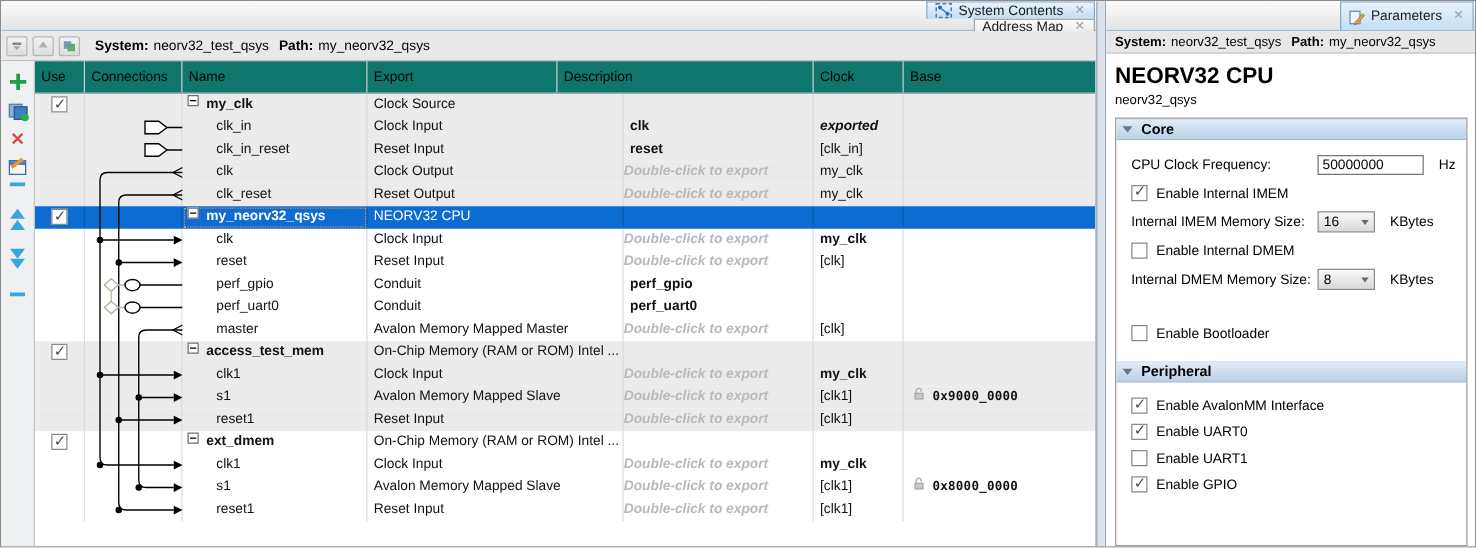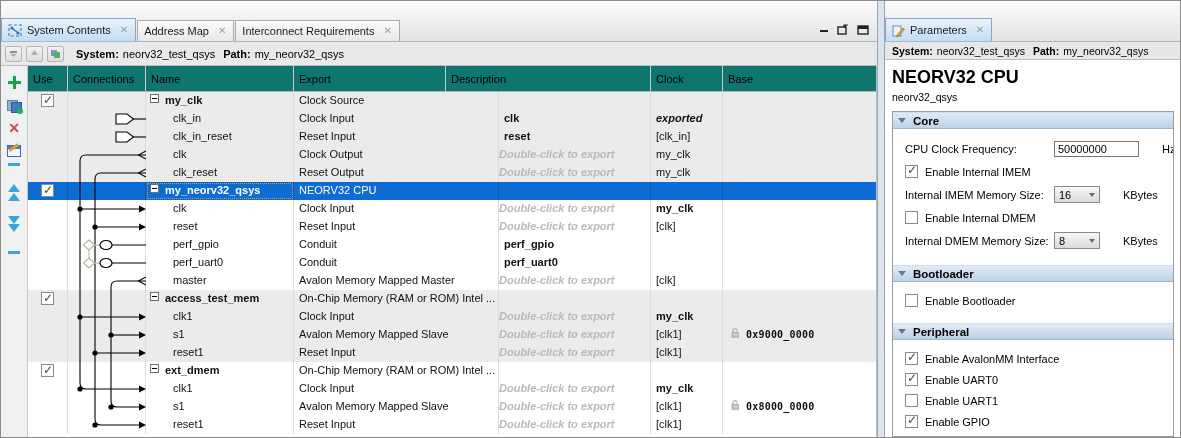--- a/index.html
+++ b/index.html
@@ -1,20 +1,20 @@
 <!DOCTYPE html>
 <html><head>
 <meta charset="utf-8">
 <style>
   * { box-sizing: border-box; margin: 0; padding: 0; }
   body { font-family: "Liberation Sans", sans-serif; background: #d4d4d4; }
   .app { position: relative; width: 1181px; height: 438px; background: #fff; display: flex; overflow: hidden; border: 1px solid #8c8c8c; }
 
   
-  .tabbar { height: 41px; background: linear-gradient(#fcfcfc, #e3e3e3); border-bottom: 1px solid #9dbbd3; display: flex; align-items: flex-end; flex-shrink: 0; }
+  .tabbar { height: 24px; background: linear-gradient(#fcfcfc, #e3e3e3); border-bottom: 1px solid #9dbbd3; display: flex; align-items: flex-end; flex-shrink: 0; flex-direction: column; }
   .tab { height: 21px; display: flex; align-items: center; padding: 0 7px 0 6px; border: 1px solid #aaaaaa; border-bottom: none; background: linear-gradient(#fbfbfb, #e8e8e8); margin-right: 1px; font-size: 11px; color: #1a1a1a; white-space: nowrap; cursor: default; }
   .tab.active { background: linear-gradient(#e9f3fc, #c3ddf2); border-color: #87a8c6; height: 23px; }
   .tab .close { margin-left: 9px; color: #9aa0a6; font-size: 10px; line-height: 10px; }
   .ticon { margin-right: 5px; display: inline-flex; }
 
   
   .winctl { margin-left: auto; display: flex; gap: 8px; align-items: center; padding: 0 8px 6px 0; }
   .winctl span { display: inline-flex; }
 
   
@@ -89,21 +89,21 @@
   .rsub { font-size: 10.5px; margin-top: 3px; margin-bottom: 8px; }
   .paramsbox { border: 1px solid #9c9c9c; flex: 1; overflow: hidden; }
   .sechead { height: 17px; background: linear-gradient(#e0ebf6, #bcd1e6); border-top: 1px solid #cfdeee; border-bottom: 1px solid #9fb7cd; display: flex; align-items: center; font-weight: bold; font-size: 11.5px; padding-left: 5px; }
   .tri { width: 0; height: 0; border-left: 4px solid transparent; border-right: 4px solid transparent; border-top: 5px solid #68788a; margin-right: 7px; }
   .secbody { padding: 4px 4px 8px 12px; }
   .frow { display: flex; align-items: center; margin: 8px 0; font-size: 11px; }
   .flabel { width: 149px; flex-shrink: 0; }
   .tinput { width: 85px; height: 16px; border: 1px solid #767676; font-size: 11px; padding: 0 3px; font-family: "Liberation Sans", sans-serif; }
   .tselect { width: 46px; height: 17px; border: 1px solid #8a8a8a; background: linear-gradient(#f8f8f8, #dadada); display: flex; align-items: center; padding-left: 4px; position: relative; font-size: 11px; }
   .tselect::after { content: ""; position: absolute; right: 4px; top: 6px; width: 0; height: 0; border-left: 3.5px solid transparent; border-right: 3.5px solid transparent; border-top: 4px solid #5d6d7c; }
-  .suffix { margin-left: 23px; }
+  .suffix { margin-left: 12px; }
   .fcb { margin: 0 0 0 0; }
   .fcb-label { margin-left: 7px; }
 </style>
 </head>
 <body>
 
 <div class="app">
 
   <div class="left-panel">
     <div class="tabbar">
@@ -524,24 +524,20 @@
               <span class="fcb-label">Enable Internal DMEM</span>
             </div>
             <div class="frow">
               <span class="flabel">Internal DMEM Memory Size:</span>
               <div class="tselect">
                 <span>8</span>
               </div>
               <span class="suffix">KBytes</span>
             </div>
           </div>
-          <div class="sechead">
-            <span class="tri"></span>
-            <span>Bootloader</span>
-          </div>
           <div class="secbody">
             <div class="frow">
               <div class="cb fcb" style="margin: 0px;"></div>
               <span class="fcb-label">Enable Bootloader</span>
             </div>
           </div>
           <div class="sechead">
             <span class="tri"></span>
             <span>Peripheral</span>
           </div>

